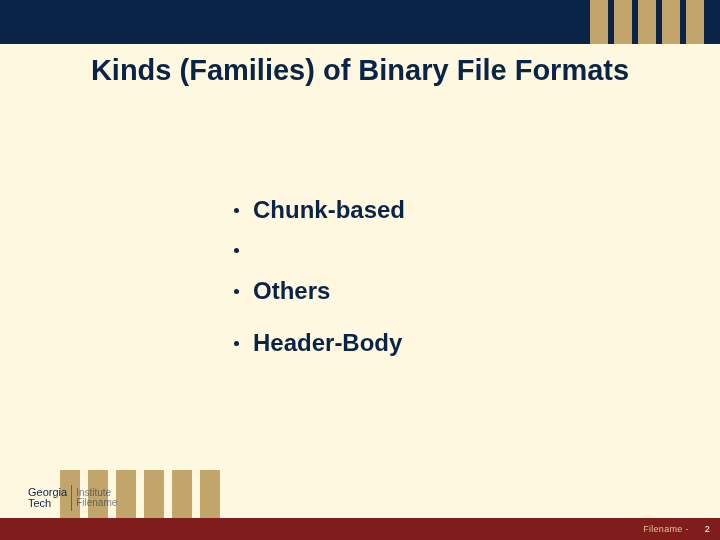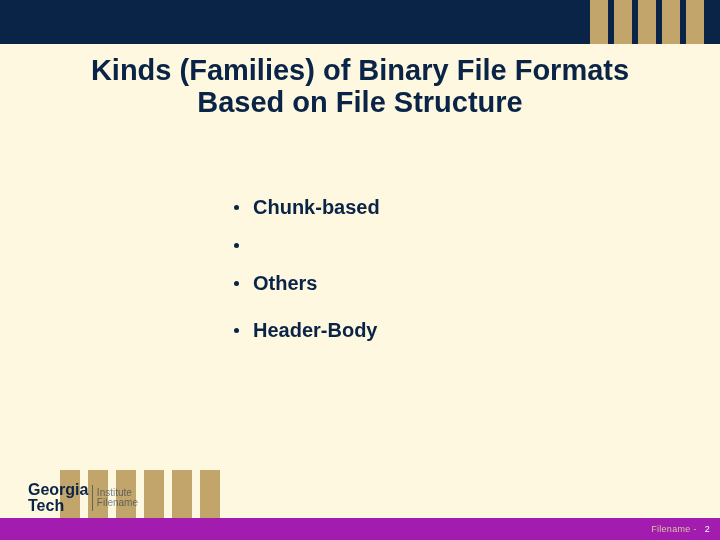--- a/index.html
+++ b/index.html
@@ -41,21 +41,21 @@
   }
   .bullets {
     position: absolute;
     top: 196px;
     left: 234px;
     color: #0a2447;
   }
   .bullets li {
     list-style: none;
     font-weight: bold;
-    font-size: 20px;
+    font-size: 24px;
     margin-bottom: 24px;
     display: flex;
     align-items: center;
   }
   .bullets li .dot {
     width: 5px; height: 5px;
     background: #0a2447;
     border-radius: 50%;
     margin-right: 14px;
     flex: 0 0 auto;
@@ -81,67 +81,66 @@
     width: 110px;
     height: 40px;
     color: #0a2447;
     font-size: 10px;
     line-height: 1;
     display: flex;
     align-items: center;
     gap: 4px;
   }
   .logo .gt {
-    font-weight: bold;
-    font-size: 16px;
+    font-weight: normal;
+    font-size: 11px;
     line-height: 1;
   }
   .logo .sep {
     width: 1px;
     height: 26px;
     background: rgba(10,36,71,0.5);
   }
   .logo .ri {
     font-size: 10px;
     color: rgba(10,36,71,0.55);
     line-height: 1.05;
   }
   .bottombar {
     position: absolute;
     left: 0; right: 0; bottom: 0;
     height: 22px;
-    background: #a21caf;
+    background: #7f1d1d;
     color: #d9c79a;
     font-size: 9px;
     display: flex;
     align-items: center;
     justify-content: flex-end;
     padding: 0 10px;
-    gap: 8px;
+    gap: 16px;
     letter-spacing: 0.3px;
   }
   .bottombar .pg {
     color: #ffffff;
   }
 </style>
 </head>
 <body>
 
 <div class="topbar"></div>
 <div class="stripes-tr">
   <div class="stripe"></div>
   <div class="stripe"></div>
   <div class="stripe"></div>
   <div class="stripe"></div>
   <div class="stripe"></div>
 </div>
 
 <div class="title">
   <span>Kinds (Families) of Binary File Formats</span><br>
-  <span>Based on File Structure</span>
 </div>
 
 <ul class="bullets">
   <li>
       <span class="dot"></span>
       <span>Chunk-based</span>
     </li>
   <li>
       <span class="dot"></span>
     </li>

